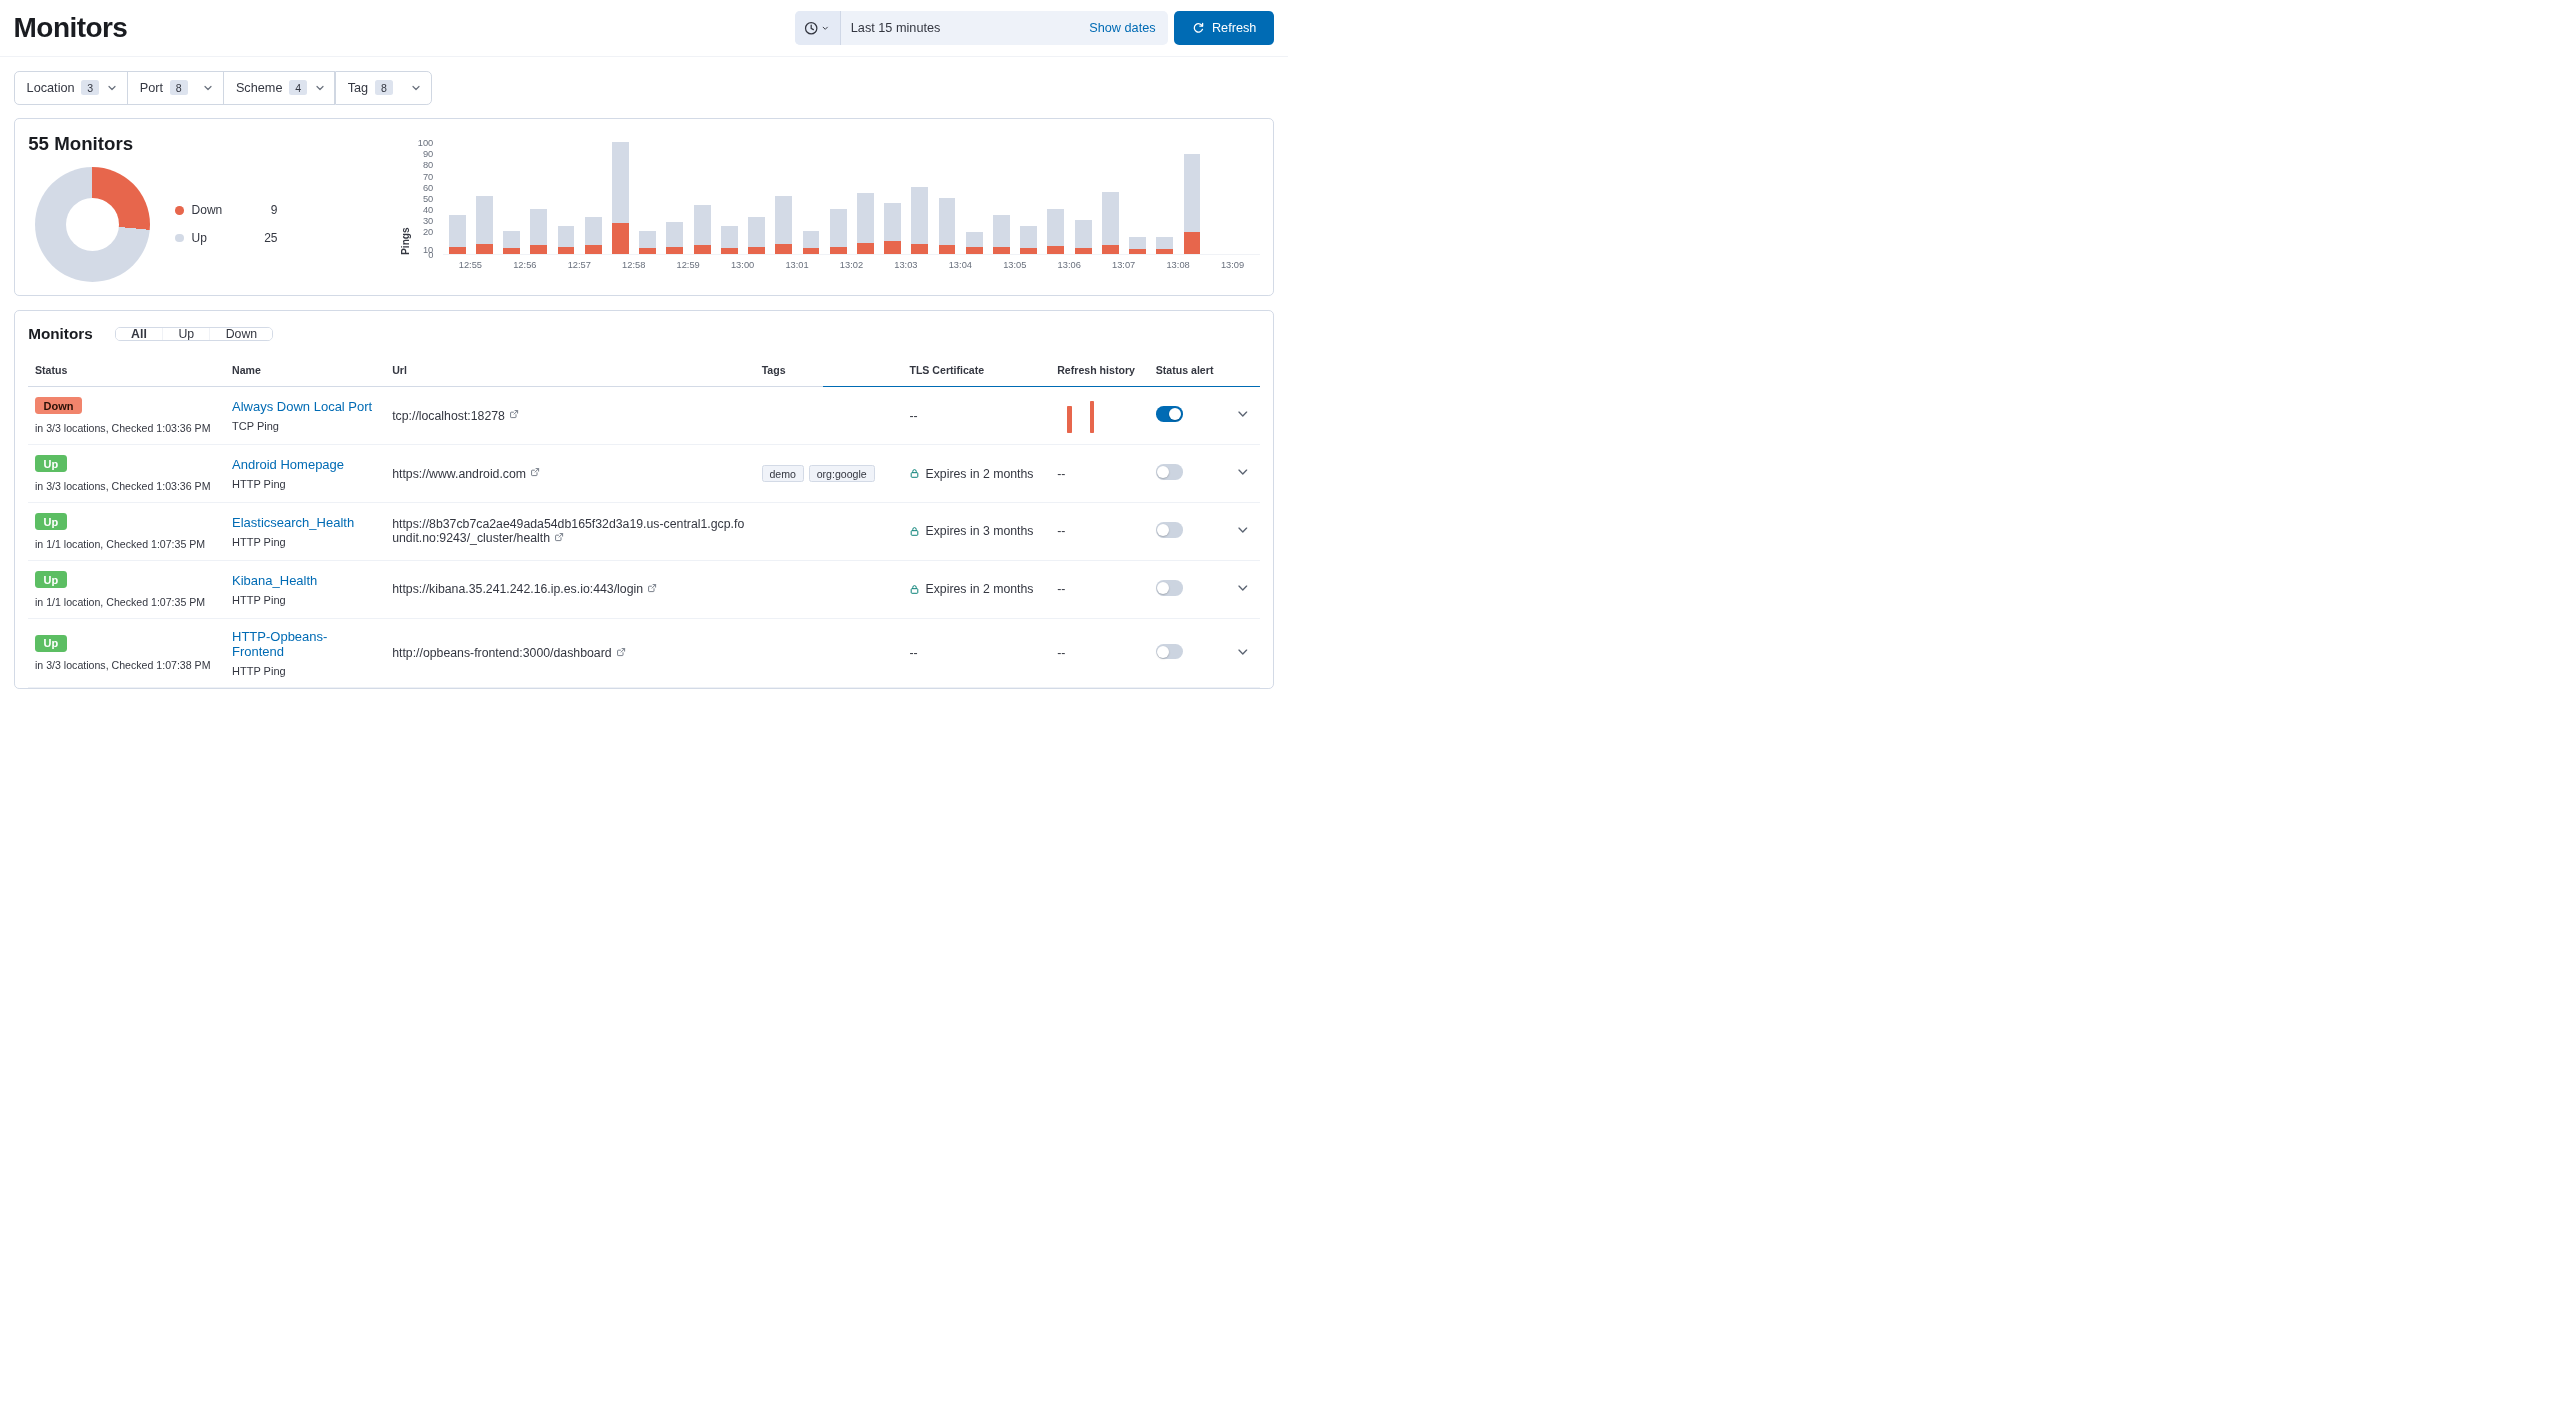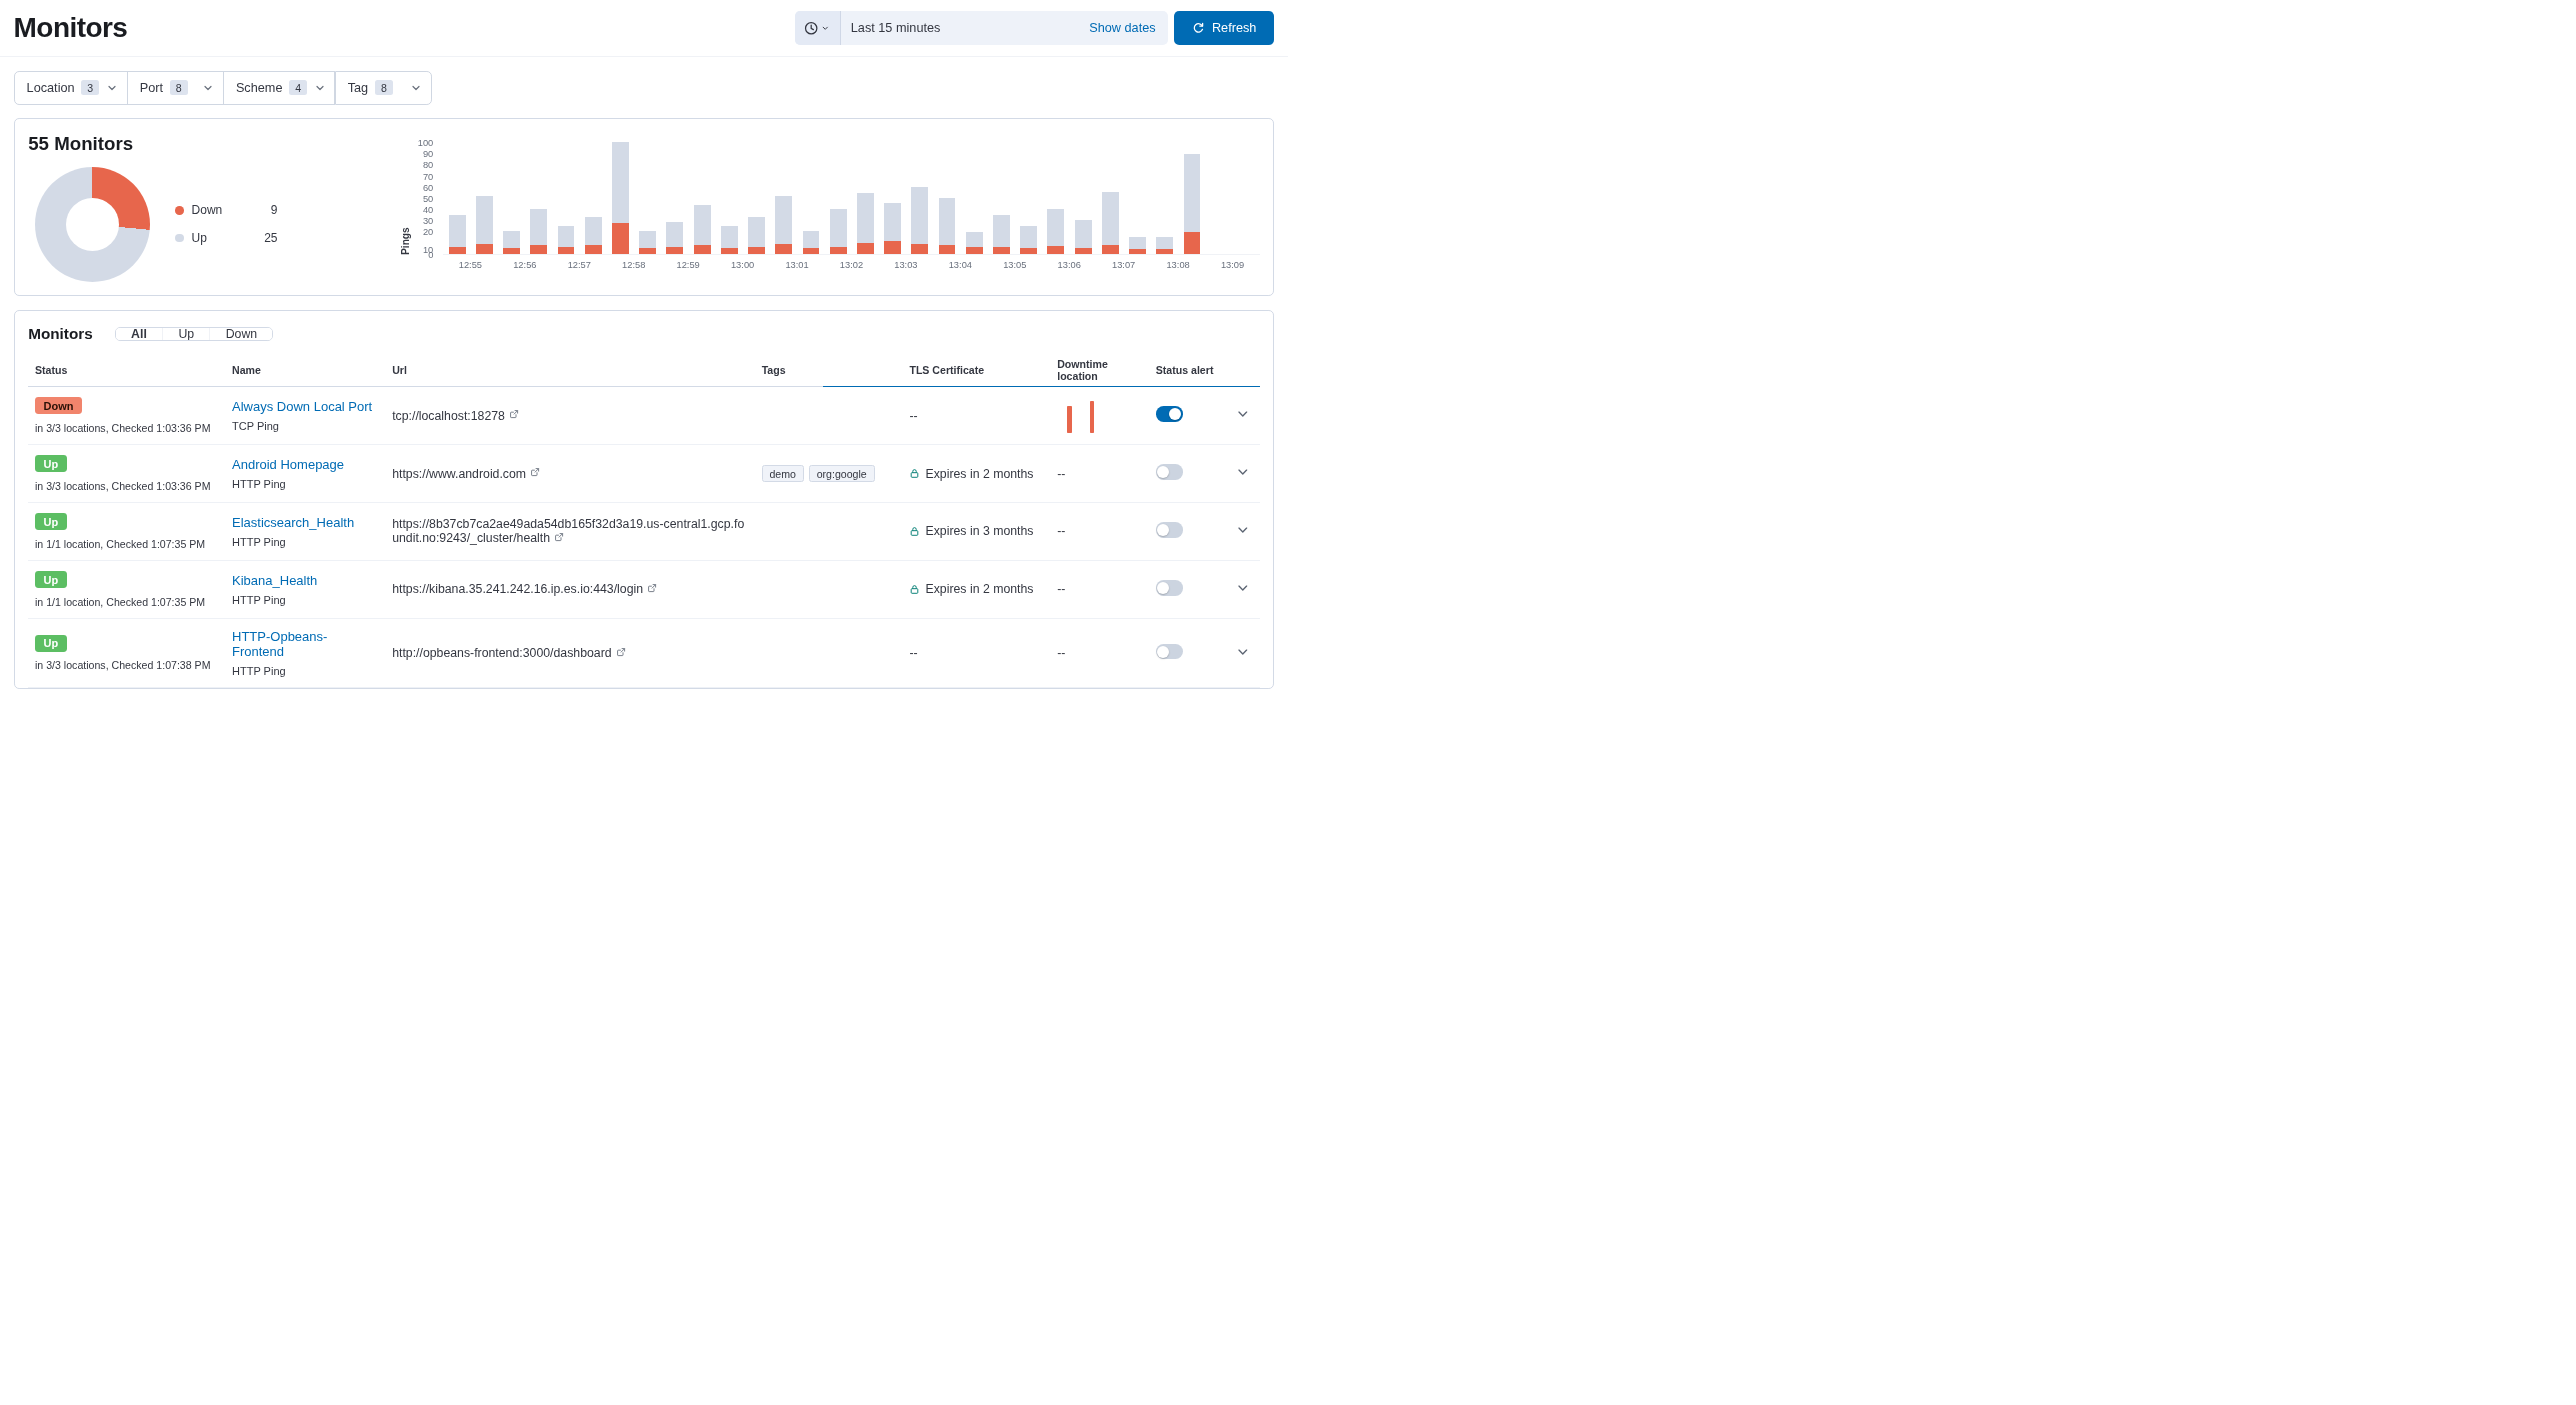--- a/index.html
+++ b/index.html
@@ -446,21 +446,21 @@
           <col style="width:6.5%">
           <col style="width:2.5%">
       </colgroup>
       <thead>
         <tr>
           <th>Status</th>
           <th>Name</th>
           <th>Url</th>
           <th>Tags</th>
           <th>TLS Certificate</th>
-          <th>Downtime location</th>
+          <th>Refresh history</th>
           <th>Status alert</th>
           <th></th>
         </tr>
       </thead>
       <tbody>
   <tr>
     <td>
       <span class="status-badge badge-down">Down</span>
       <div class="status-detail">in 3/3 locations, Checked 1:03:36 PM</div>
     </td>

